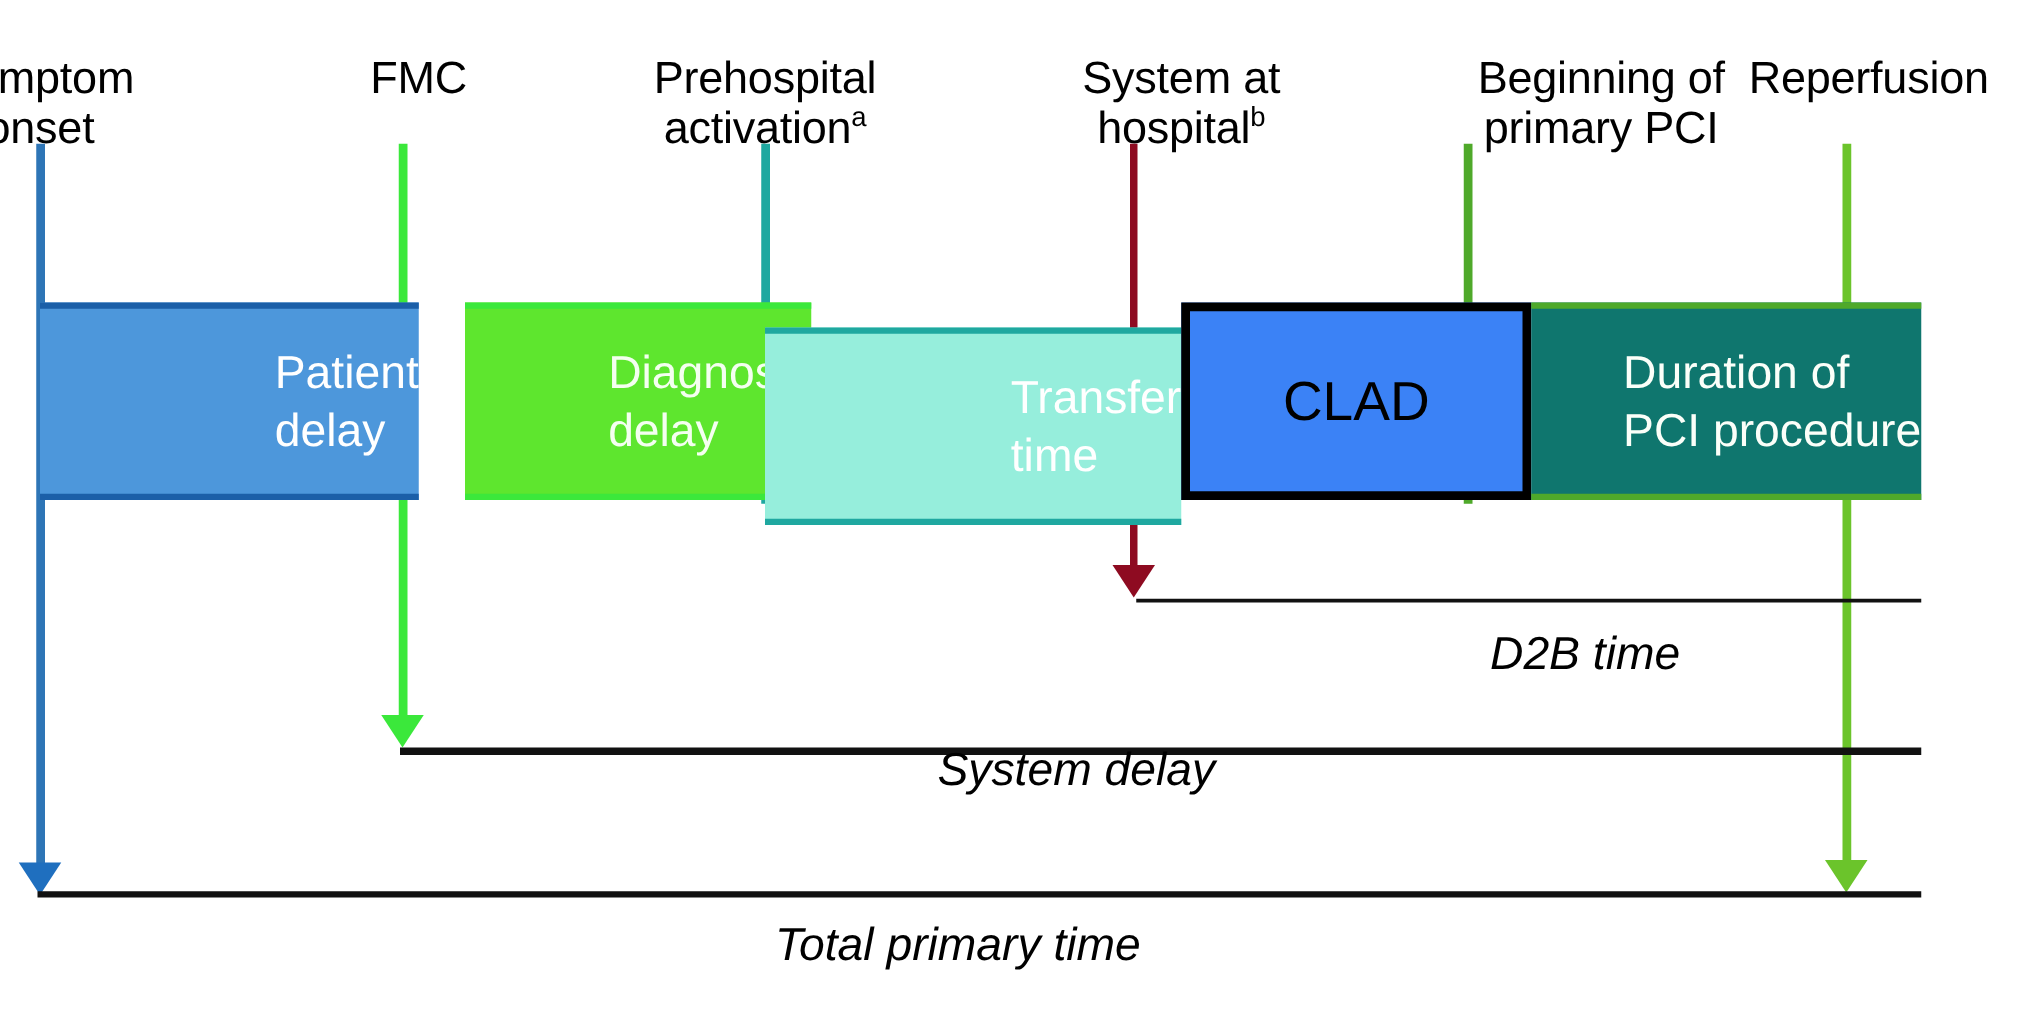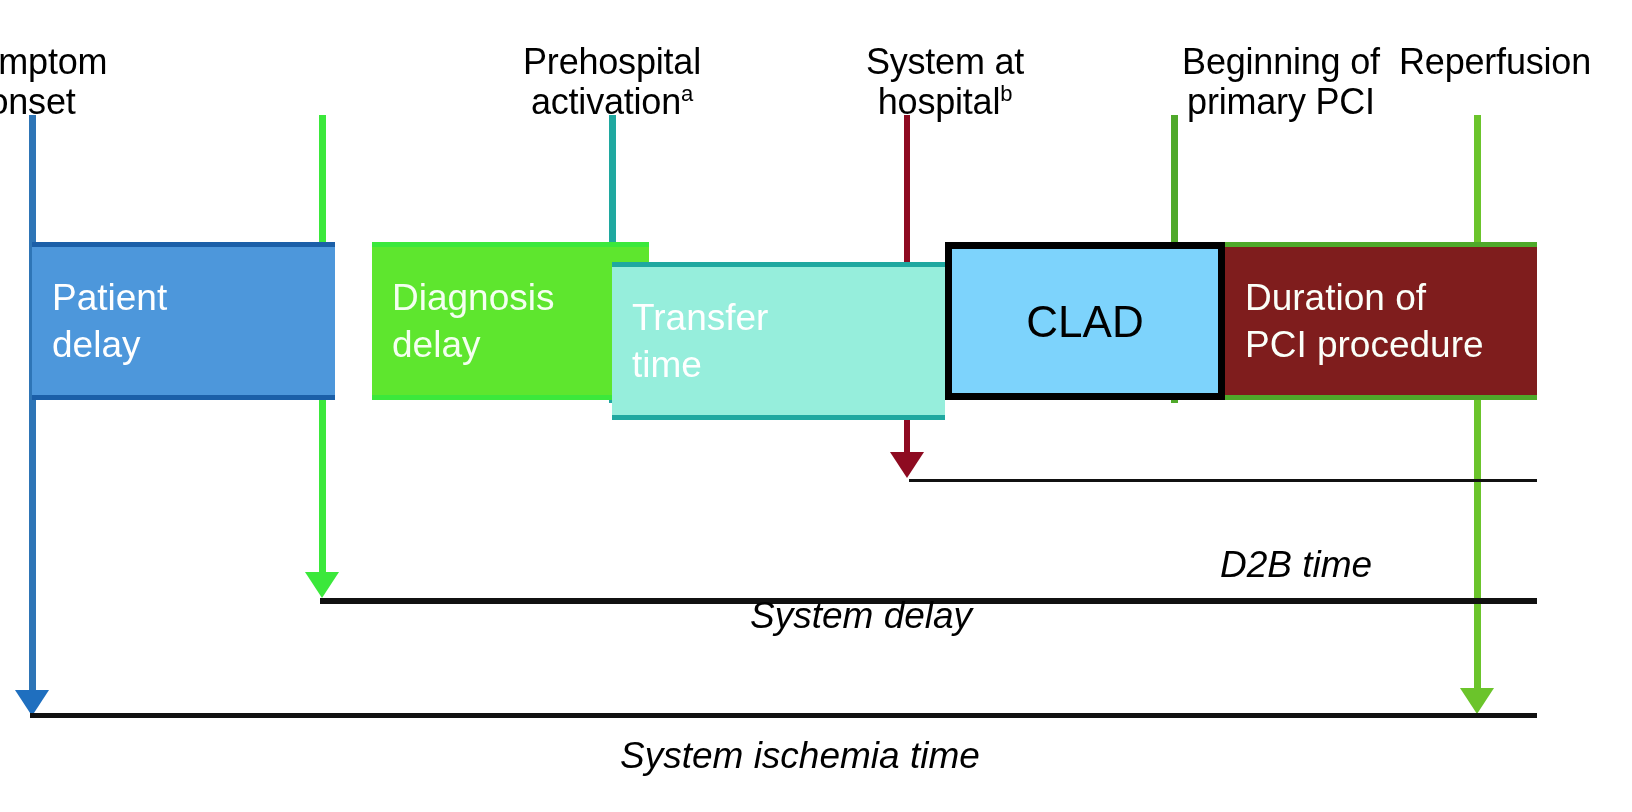--- a/index.html
+++ b/index.html
@@ -26,20 +26,21 @@
   
   .vrule{position:absolute;width:7px;}
 
   
   .seg{
     position:absolute;
     top:242px;height:158px;
     box-sizing:border-box;
     display:flex;
     align-items:center;
+    justify-content:flex-end;
   }
   .seg .seg-label{
     font-size:37px;
     line-height:47px;
     white-space:pre-line;
     padding-left:20px;
   }
   .seg.center .seg-label{padding-left:0;width:100%;text-align:center;}
 
   
@@ -65,20 +66,23 @@
 </head>
 <body>
 
 <div id="stage">
 
   <div class="milestone" style="left:-60px;top:2px;width:184px;">
     <span>Symptom
 onset</span>
   </div>
 
+  <div class="milestone" style="left:243px;top:2px;width:184px;">
+    <span>FMC</span>
+  </div>
 
   <div class="milestone" style="left:470px;top:2px;width:284px;">
     <span>Prehospital
 activation</span><sup>a</sup>
   </div>
 
   <div class="milestone" style="left:813px;top:2px;width:264px;">
     <span>System at
 hospital</span><sup>b</sup>
   </div>
@@ -116,31 +120,31 @@
   <div class="seg" style="left:335px;width:277px;background:#5EE62E;border-top:5px solid #3BE83B;border-bottom:5px solid #3BE83B;margin-left:37px;">
     <div class="seg-label" style="color:#F4FFF0;">Diagnosis
 delay</div>
   </div>
 
   <div class="seg" style="left:612px;width:333px;background:#96EEDC;border-top:5px solid #1FA8A0;border-bottom:5px solid #1FA8A0;margin-top:20px;">
     <div class="seg-label" style="color:#FFFFFF;">Transfer
 time</div>
   </div>
 
-  <div class="seg center" style="left:945px;width:280px;background:#7dd3fc;border:7px solid #000000;">
+  <div class="seg center" style="left:945px;width:280px;background:#3b82f6;border:7px solid #000000;">
     <div class="seg-label" style="color:#000000;font-size:44px;">CLAD</div>
   </div>
 
-  <div class="seg" style="left:1225px;width:312px;background:#7f1d1d;border-top:5px solid #4FA92A;border-bottom:5px solid #4FA92A;">
+  <div class="seg" style="left:1225px;width:312px;background:#0f766e;border-top:5px solid #4FA92A;border-bottom:5px solid #4FA92A;">
     <div class="seg-label" style="color:#FBFFF9;">Duration of
 PCI procedure</div>
   </div>
 
   <div class="hline" style="left:909px;top:479px;width:628px;height:3px;"></div>
-  <div class="caption" style="left:1220px;top:502px;margin-top:42px;">D2B time</div>
+  <div class="caption" style="left:1192px;top:502px;">D2B time</div>
 
   <div class="hline" style="left:320px;top:598px;width:1217px;height:6px;"></div>
   <div class="caption" style="left:750px;top:595px;">System delay</div>
 
   <div class="hline" style="left:30px;top:713px;width:1507px;height:5px;"></div>
-  <div class="caption" style="left:620px;top:735px;">System ischemia time</div>
+  <div class="caption" style="left:620px;top:735px;">Total primary time</div>
 
 </div>
 
 </body></html>

